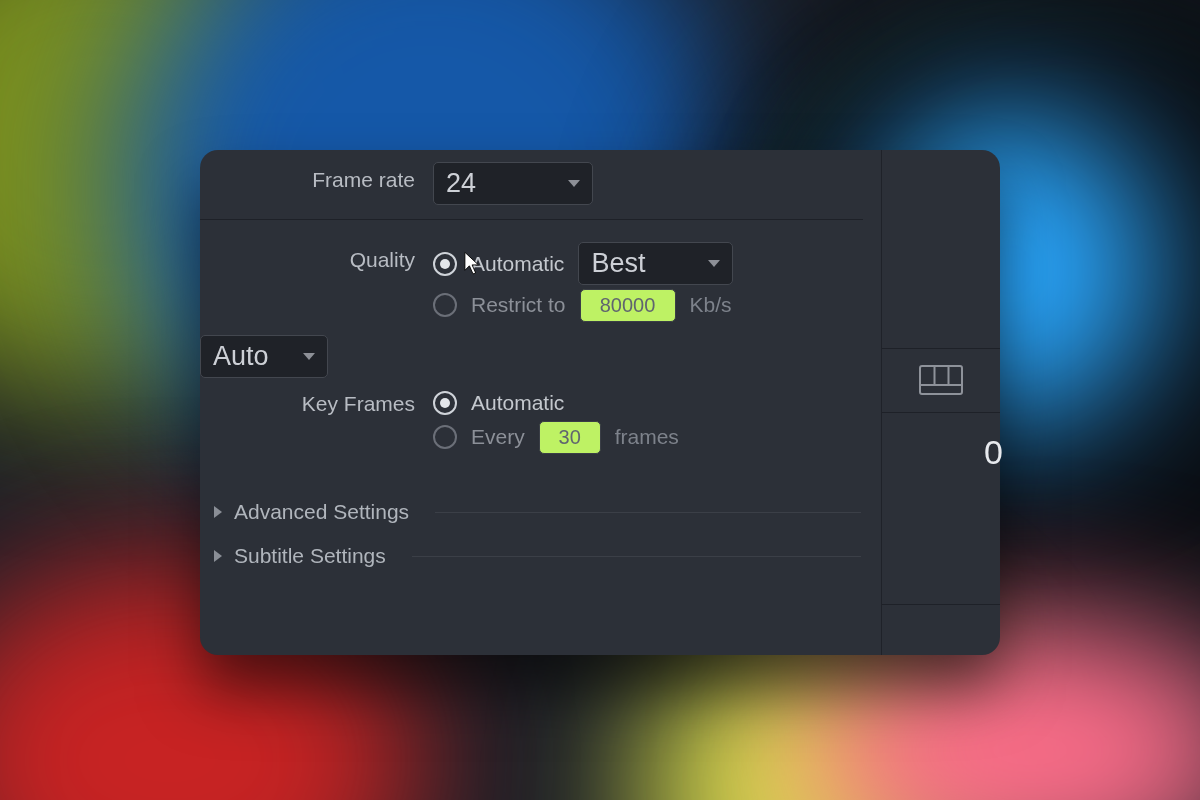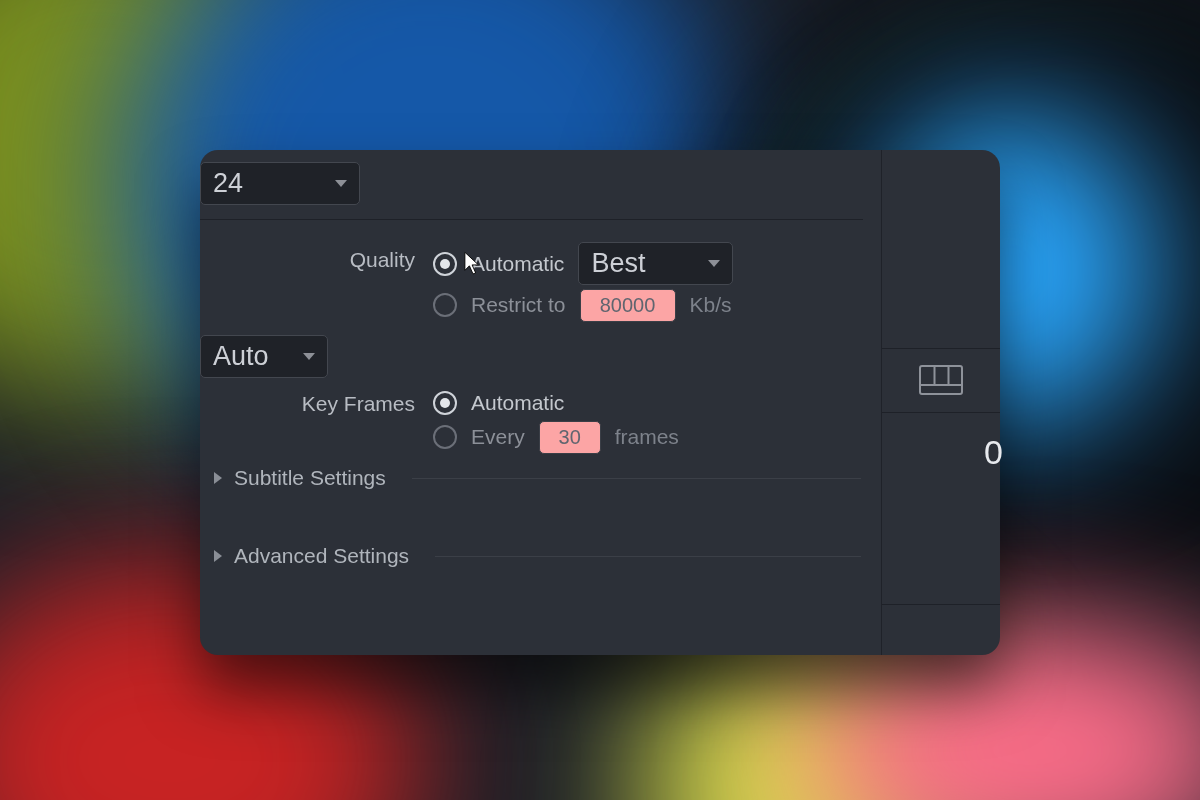--- a/index.html
+++ b/index.html
@@ -137,21 +137,21 @@
   
   .numinput {
     background: #1f2228;
     border: 1px solid #3a3e46;
     border-radius: 5px;
     padding: 4px 12px;
     color: #6f7580;
     font-size: 20px;
     text-align: center;
   }
-  .numinput.disabled { color:#60656f; background:#fca5a5; }
+  .numinput.disabled { color:#60656f; background:#bef264; }
 
   .unit { color: #7d828b; font-size: 21px; }
   .opt-label { color: #c4c8ce; font-size: 21px; }
   .opt-label.dim { color: #8c9098; }
 
   
   .section {
     display: flex;
     align-items: center;
     gap: 12px;
@@ -211,20 +211,21 @@
   <div class="blob b4"></div>
   <div class="blob b6"></div>
   <div class="blob b7"></div>
   <div class="blob b5"></div>
 </div>
 
 <div class="panel">
   <div class="panel-main">
 
     <div class="row">
+      <div class="label">Frame rate</div>
       <div class="controls">
         <div class="ctl-line">
           <div class="dropdown" style="width:160px">
             <span class="dd-val">24</span>
             <span class="chev"></span>
           </div>
         </div>
       </div>
     </div>
 
@@ -270,28 +271,28 @@
         </div>
         <div class="ctl-line" style="min-height:34px">
           <span class="radio"></span>
           <span class="opt-label dim">Every</span>
           <span class="numinput disabled" style="width:36px">30</span>
           <span class="unit">frames</span>
         </div>
       </div>
     </div>
 
+    <div class="section" style="margin-top:34px">
+      <span class="tri"></span>
+      <span>Advanced Settings</span>
+      <span class="section-line"></span>
+    </div>
     <div class="section">
       <span class="tri"></span>
       <span>Subtitle Settings</span>
-      <span class="section-line"></span>
-    </div>
-    <div class="section" style="margin-top:34px">
-      <span class="tri"></span>
-      <span>Advanced Settings</span>
       <span class="section-line"></span>
     </div>
 
     <svg class="cursor" style="left:264px; top:101px" viewBox="0 0 20 28">
       <path d="M1 1 L1 21 L6 16 L10 25 L13 24 L9 15 L16 15 Z" fill="#ffffff" stroke="#000" stroke-width="1"></path>
     </svg>
   </div>
 
   <div class="panel-side">
     <div class="side-sep" style="top:198px"></div>

